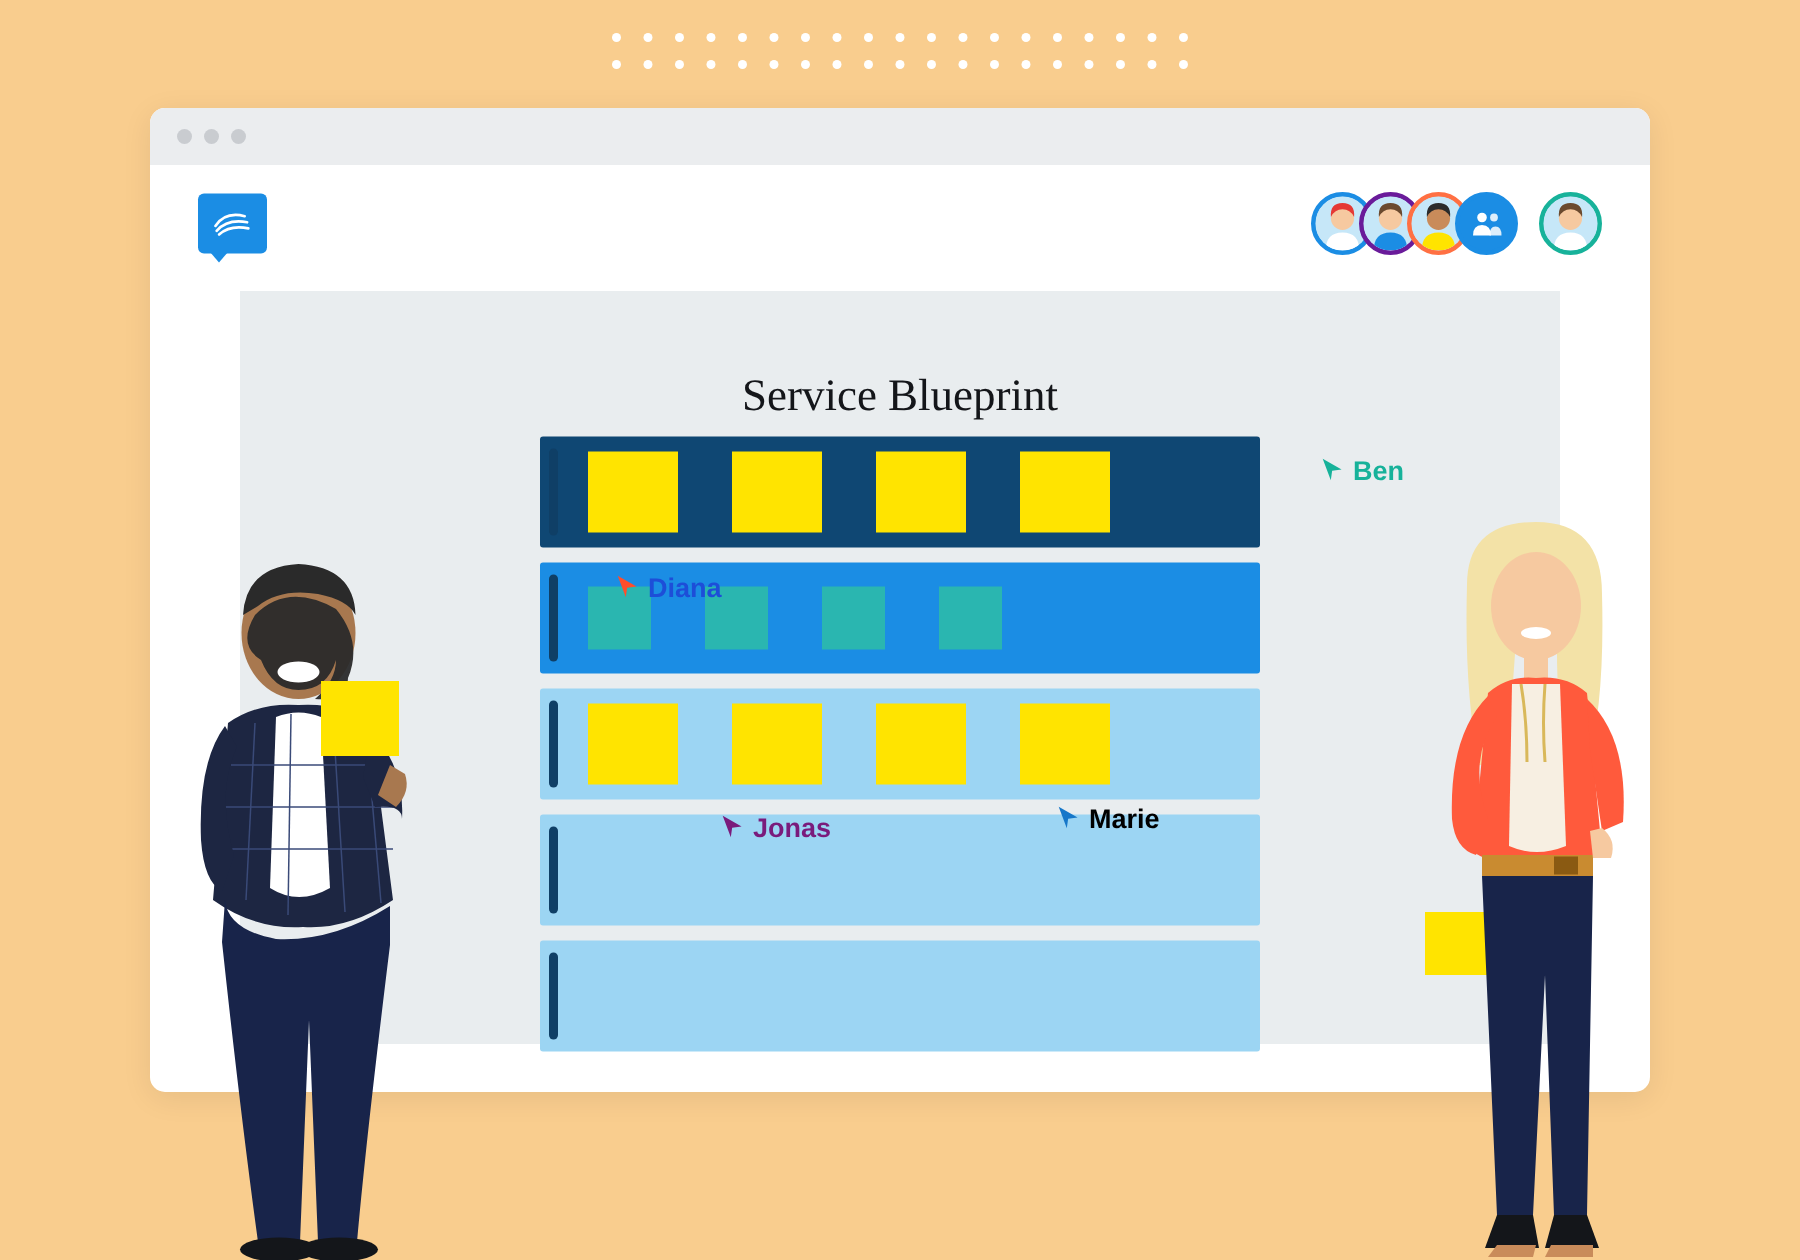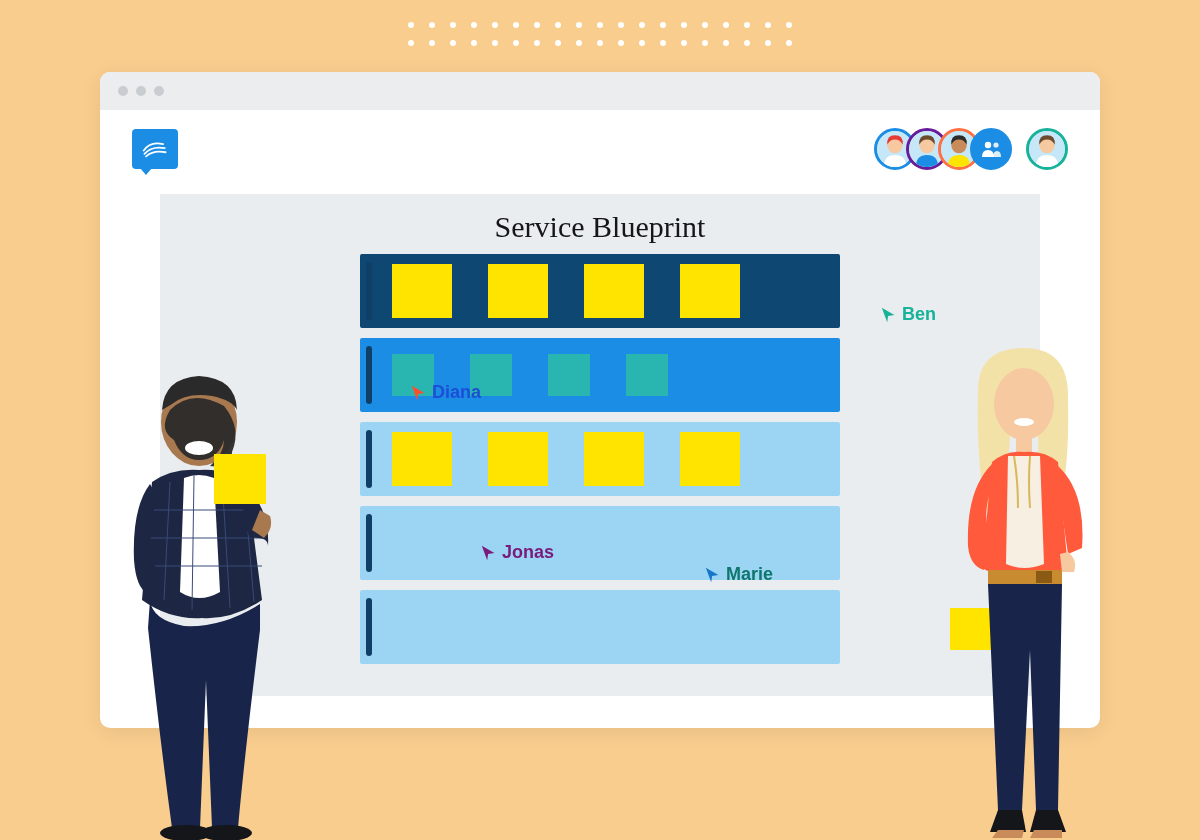--- a/index.html
+++ b/index.html
@@ -22,31 +22,31 @@
     .avatars-wrap{display:flex;align-items:center;gap:14px;}
     .av-group { display:flex; }
     .av { width:42px; height:42px; border-radius:50%; background:#c6e7f8; border:3px solid; margin-left:-10px; overflow:hidden; position:relative; }
     .av:first-child{margin-left:0;}
     .av svg{width:100%;height:100%;}
     .av.more{background:#1b8de4;border-color:#1b8de4;display:flex;align-items:center;justify-content:center;}
     .av.more svg{width:24px;height:24px;}
 
     
     .canvas { position:absolute; top:122px; left:60px; right:60px; bottom:32px; background:#e9edef; }
-    .canvas-title { text-align:center; font-family:"Segoe Script","Comic Sans MS",cursive; font-size:30px; color:#14161a; padding:16px 0 10px; }
+    .canvas-title { text-align:center; font-family:"Segoe Script","Comic Sans MS",cursive; font-size:30px; color:#14161a; padding:16px 0 10px;margin-top:37px; }
 
     .rows { margin:0 auto; width:480px; }
     .row { height:74px; border-radius:2px; margin-bottom:10px; display:flex; align-items:center; padding:0 8px; position:relative; }
     .row-handle { position:absolute; left:6px; top:8px; bottom:8px; width:6px; border-radius:3px; background:#0f3f66; }
     .cells { display:flex; gap:36px; margin-left:24px; }
     .cell { width:60px; height:54px; }
     .cell.sm { width:42px; height:42px; }
 
     
-    .cursor { position:absolute; display:flex; align-items:center; font-weight:700; font-size:18px; }
+    .cursor { position:absolute; display:flex; align-items:flex-start; font-weight:700; font-size:18px; }
     .cursor svg{width:18px;height:18px;margin-right:4px;flex:none;}
 
     
     .person { position:absolute; bottom:0; }
     .person.left { left:92px; width:225px; height:480px; }
     .person.right { right:72px; width:210px; height:500px; }
     .sticky-hand { position:absolute; background:#ffe400; }
   </style>
 </head>
 <body>
@@ -198,21 +198,21 @@
             <path d="M2 2 L16 10 L9 11 L8 18 Z" fill="#ff4e2b"></path>
           </svg>
           <span>Diana</span>
         </div>
         <div class="cursor" style="left: 320px; top: 348px; color: rgb(122, 27, 124);">
           <svg viewBox="0 0 20 20">
             <path d="M2 2 L16 10 L9 11 L8 18 Z" fill="#7a1b7c"></path>
           </svg>
           <span>Jonas</span>
         </div>
-        <div class="cursor" style="left: 544px; top: 342px; color: #0f766e; margin-top: 28px;">
+        <div class="cursor" style="left: 544px; top: 342px; color: #000000;">
           <svg viewBox="0 0 20 20">
             <path d="M2 2 L16 10 L9 11 L8 18 Z" fill="#1677c9"></path>
           </svg>
           <span>Marie</span>
         </div>
       </div>
     <div class="sticky-hand" style="left:790px;top:414px;width:46px;height:42px;"></div>
   </div>
 </div>
 

